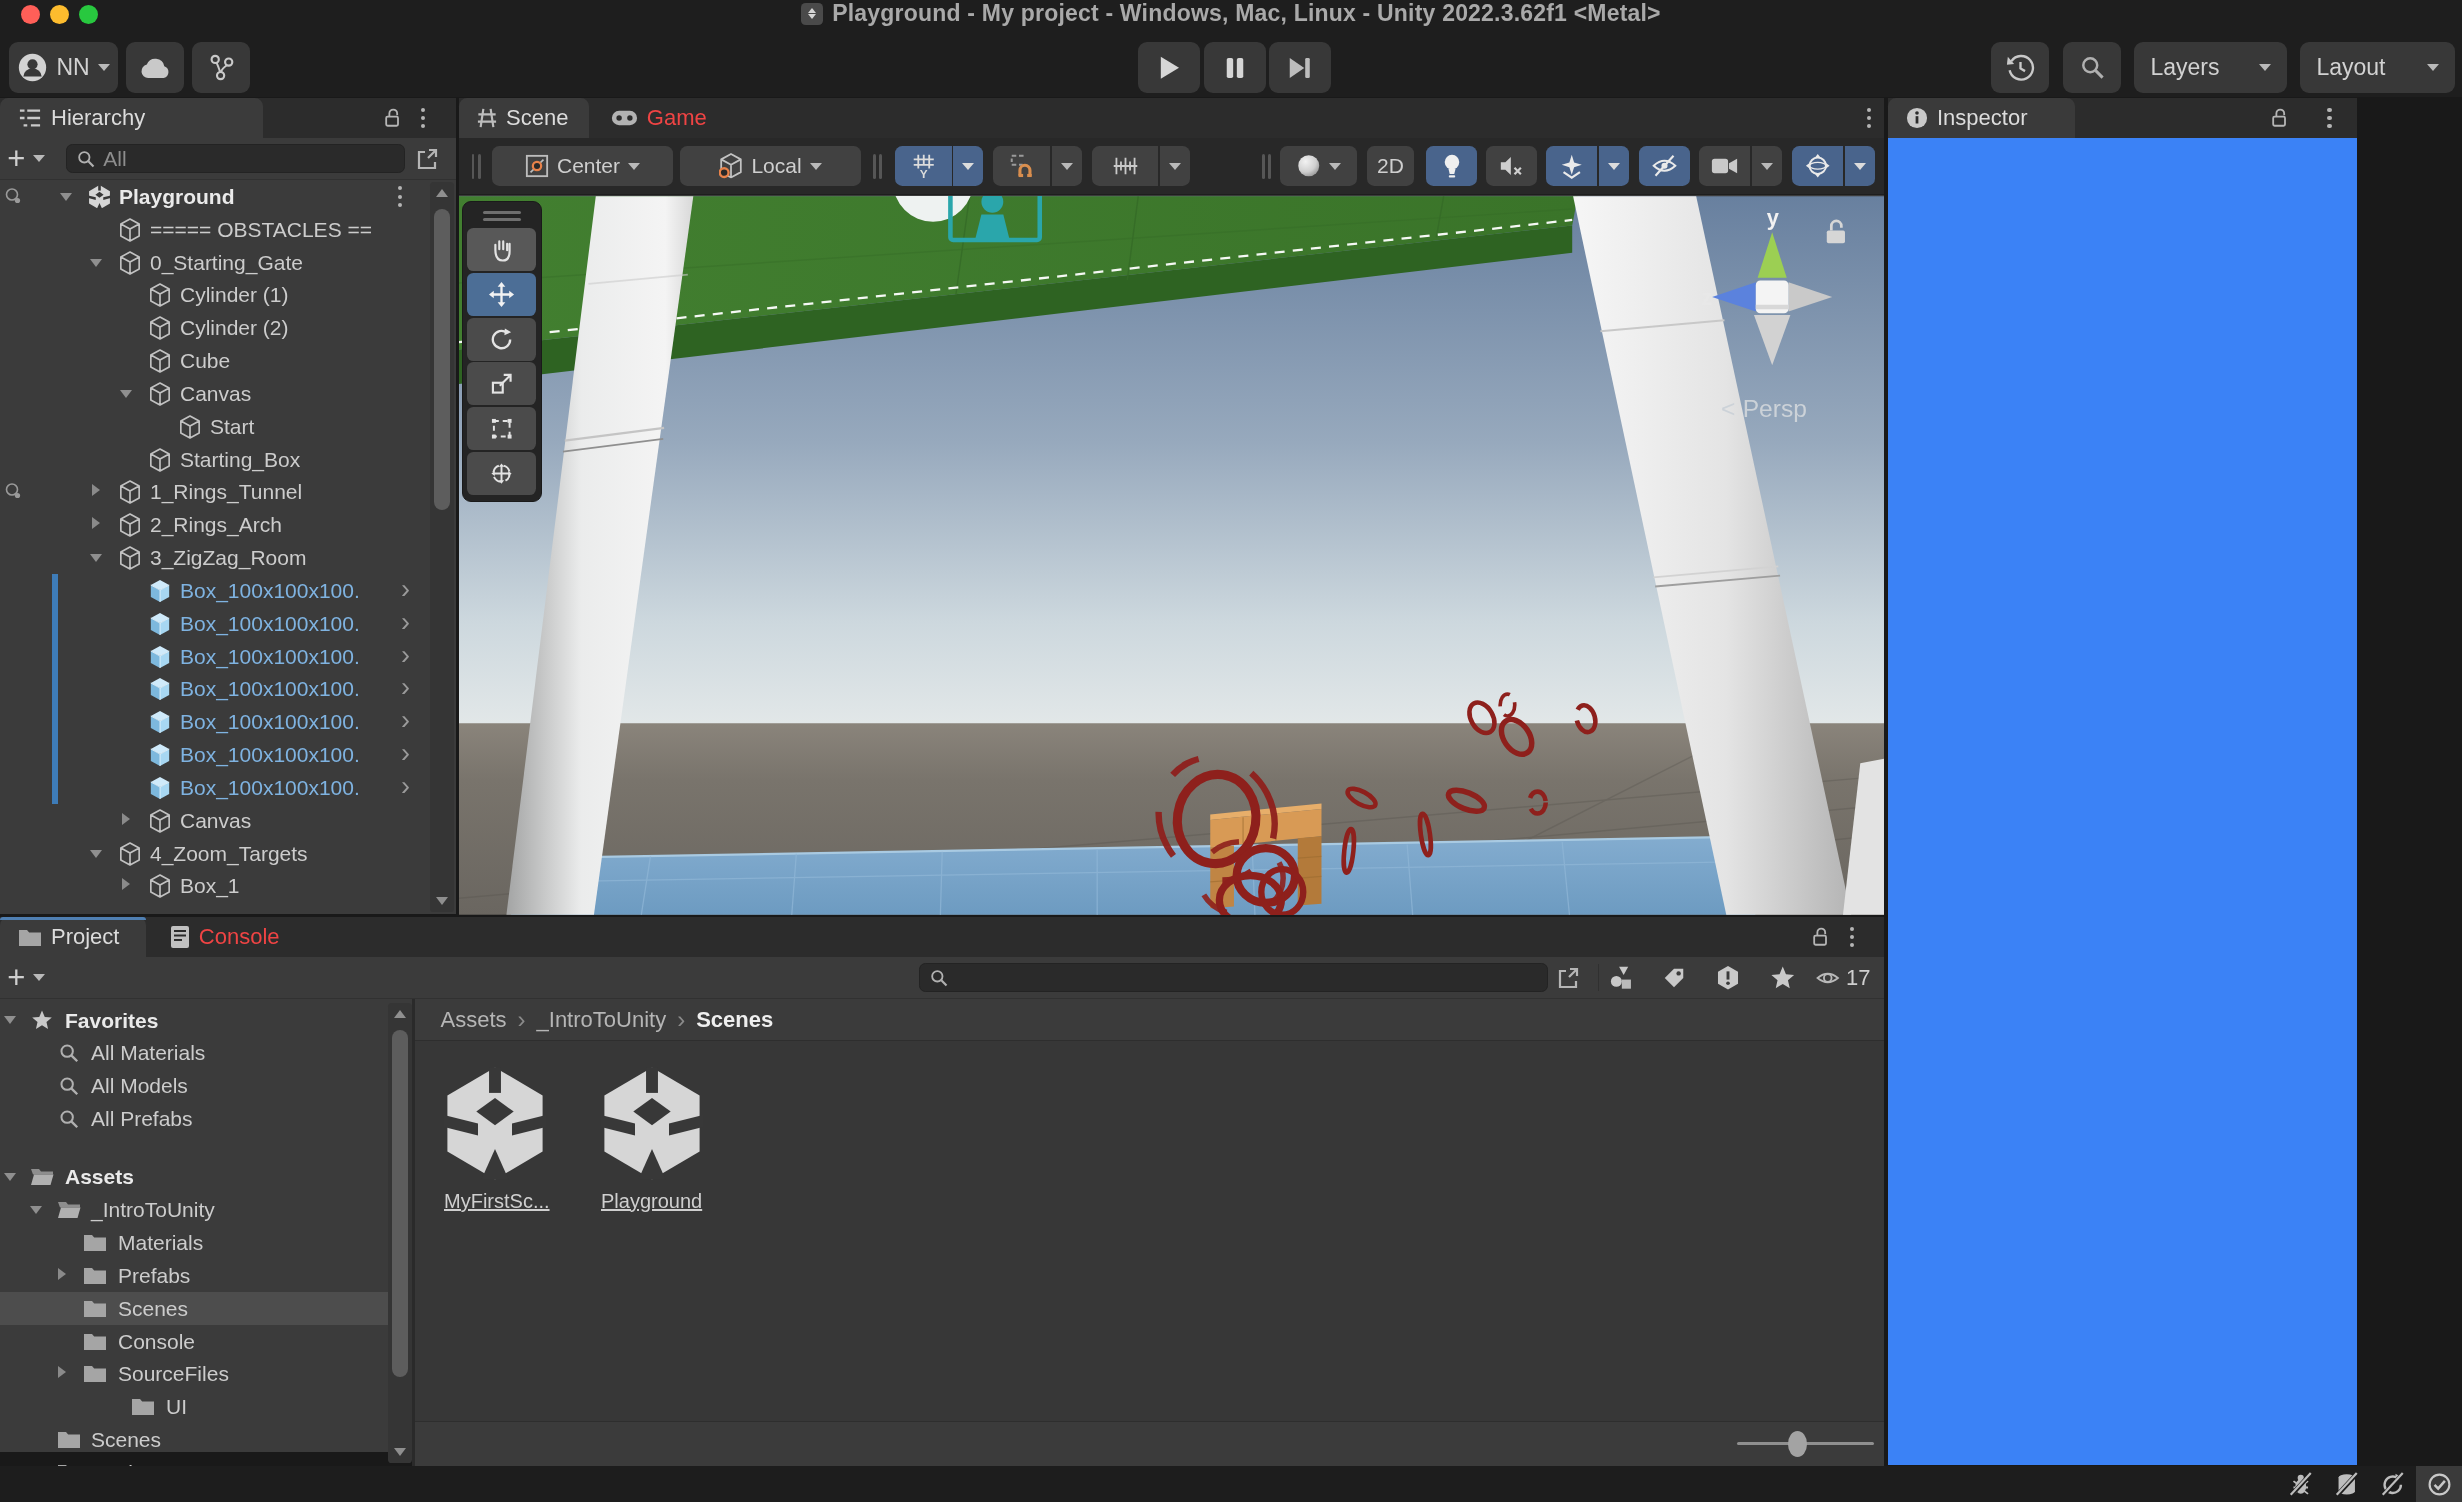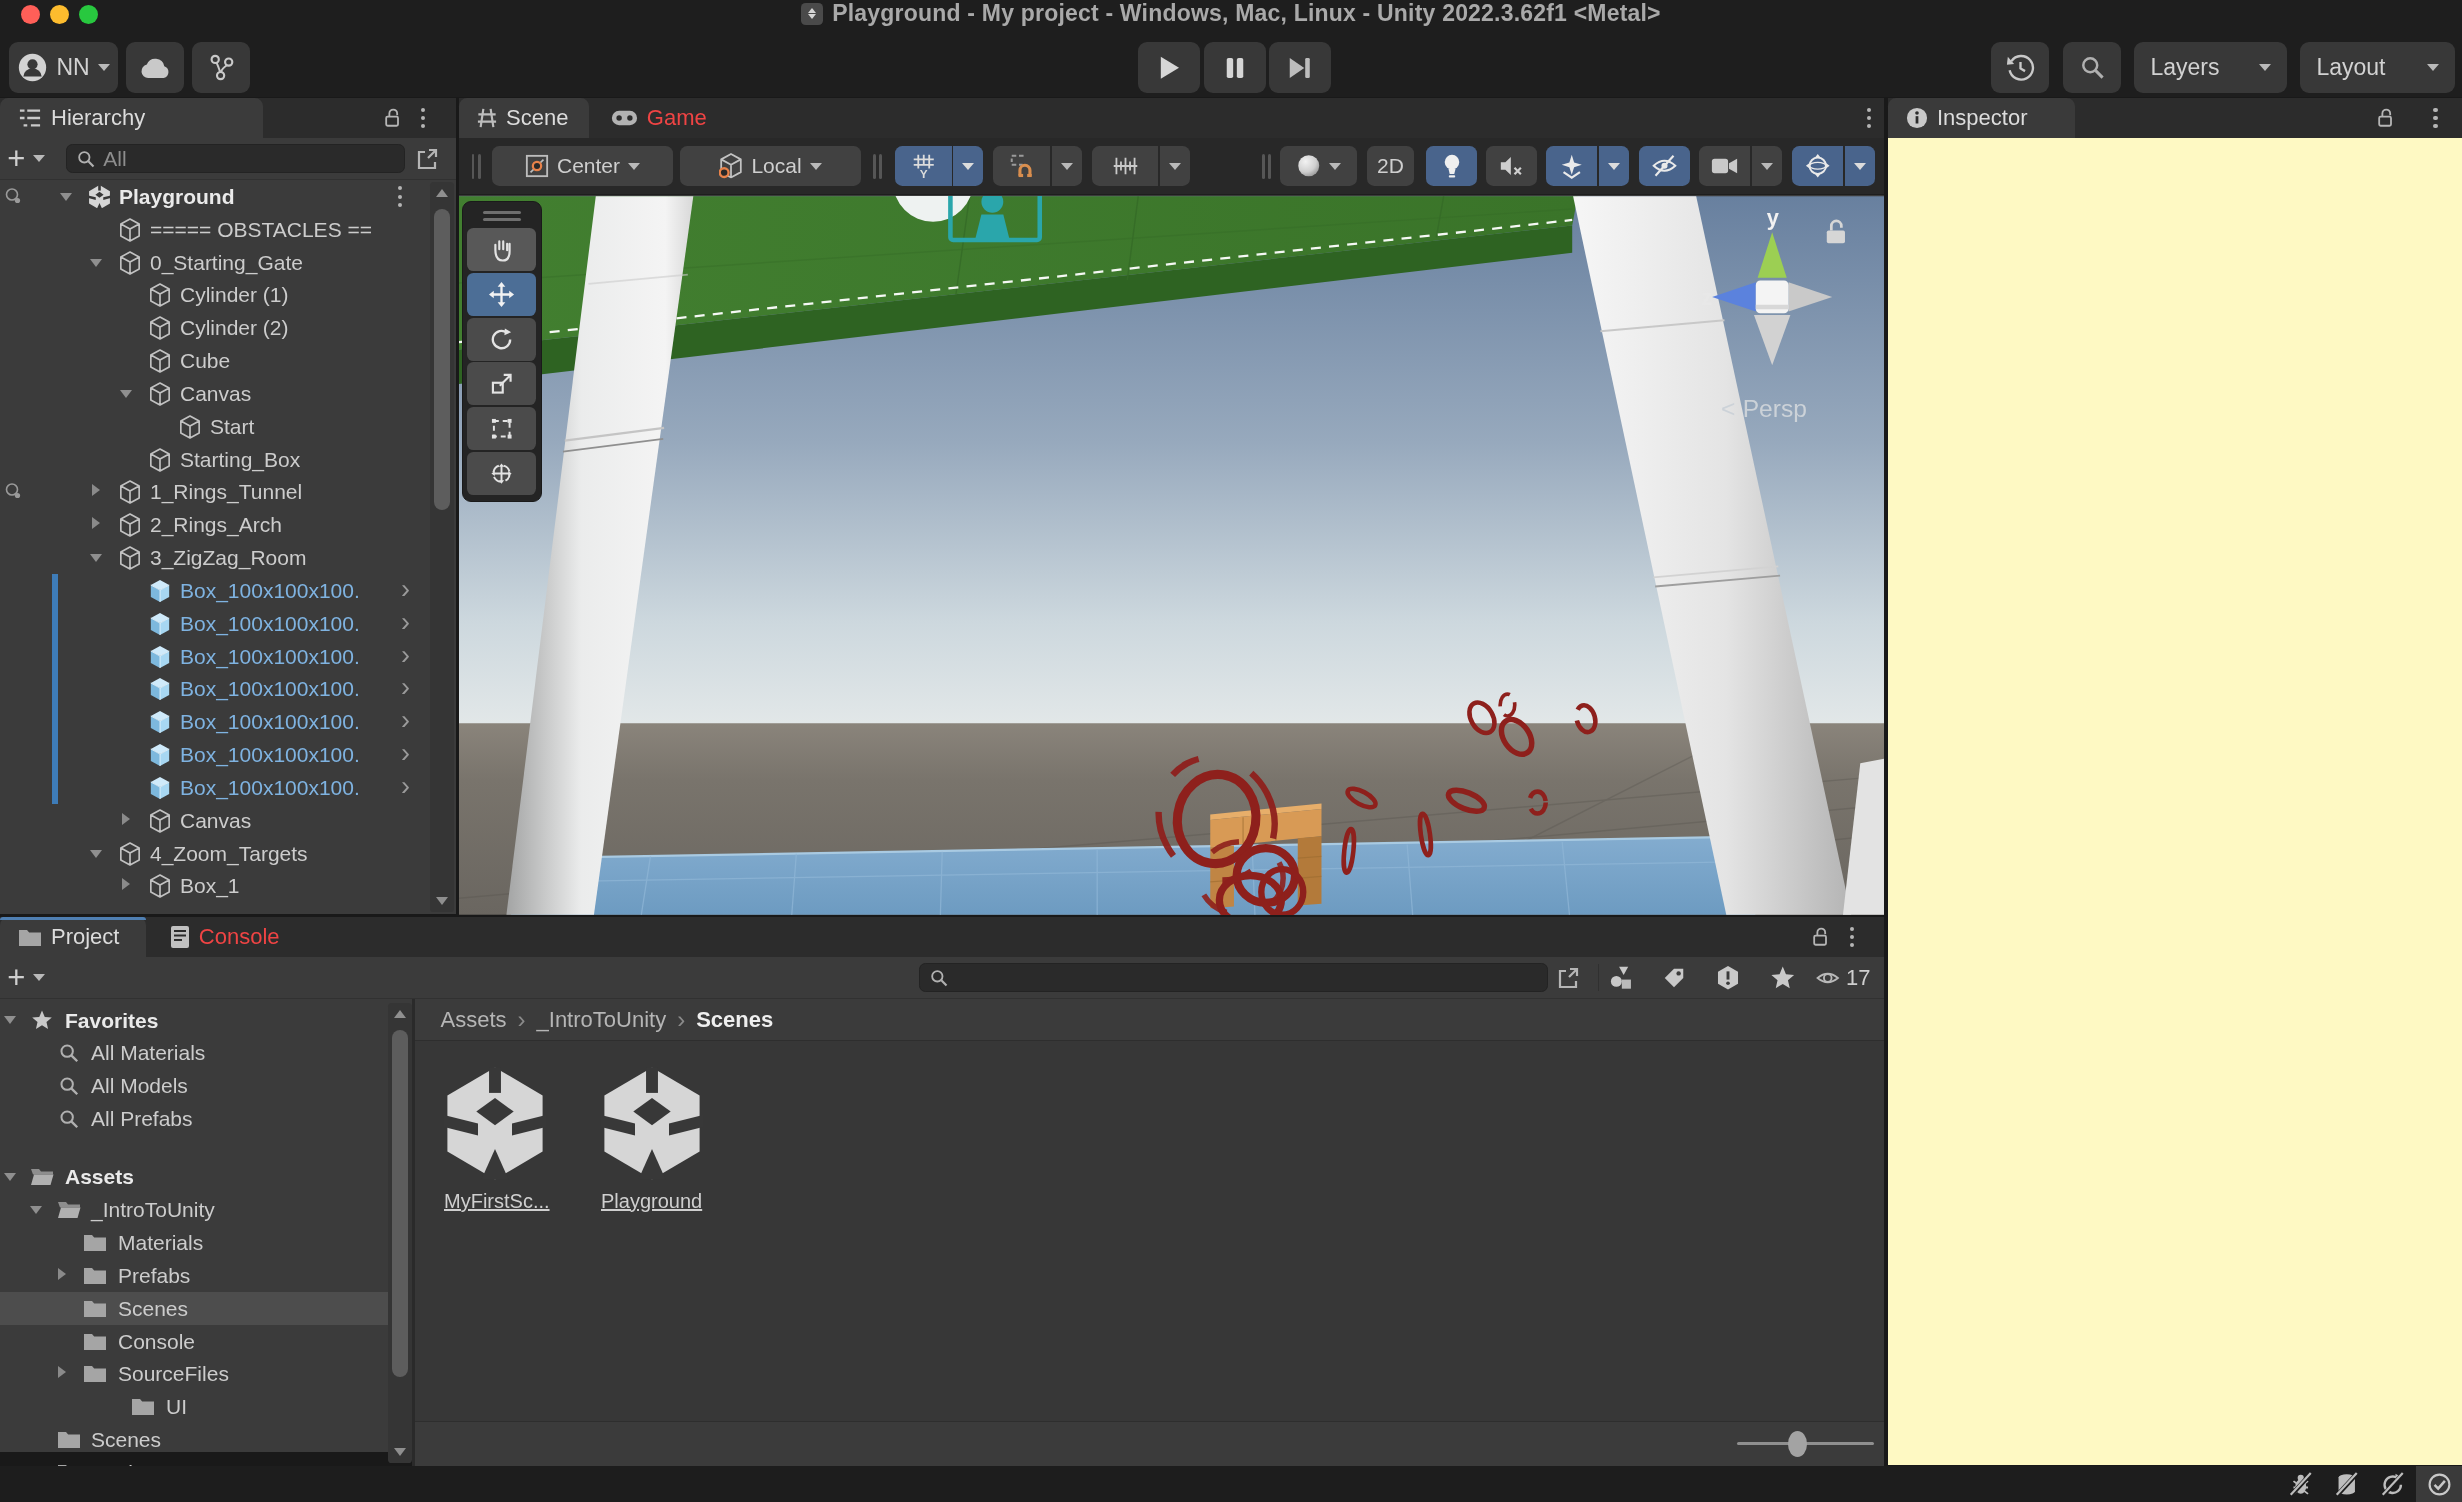--- a/index.html
+++ b/index.html
@@ -715,21 +715,21 @@
           <path d="M153,28 v-5 a5.5,5.5 0 0 1 11,0 v2" fill="none" stroke="#d6d6d6" stroke-width="3"></path>
         </g>
       </svg>
       <div id="persp-label">
         <span>&lt;</span>
         <span>Persp</span>
       </div>
     </div>
   </div>
 
-  <div class="panel" style="left:1888px;top:98px;width:575px;height:1367px;background:#fef9c3">
+  <div class="panel" style="left:1888px;top:98px;width:469px;height:1367px;background:#3b82f6">
     <div class="tabbar">
       <div class="tab" style="left:0;width:187px;background:#3a3a3a">
         <svg width="22" height="22" viewBox="0 0 24 24">
           <circle cx="12" cy="12" r="11" fill="#c9c9c9"></circle>
           <rect x="10.5" y="10" width="3" height="8" fill="#2c2c2c"></rect>
             <circle cx="12" cy="6.5" r="2" fill="#2c2c2c"></circle>
         </svg>
         <span>Inspector</span>
       </div>
       <svg class="abs" style="right:67px;top:9px" width="20" height="22" viewBox="0 0 22 24">

